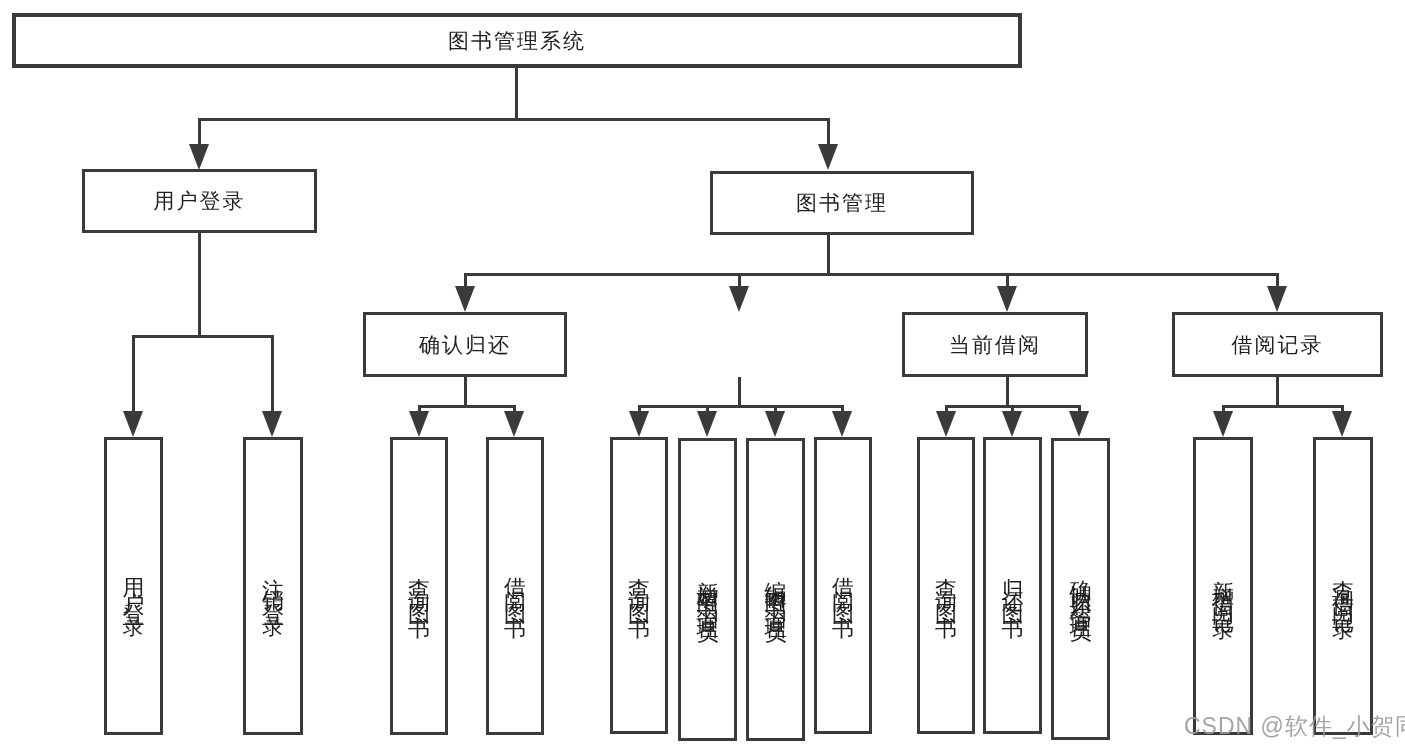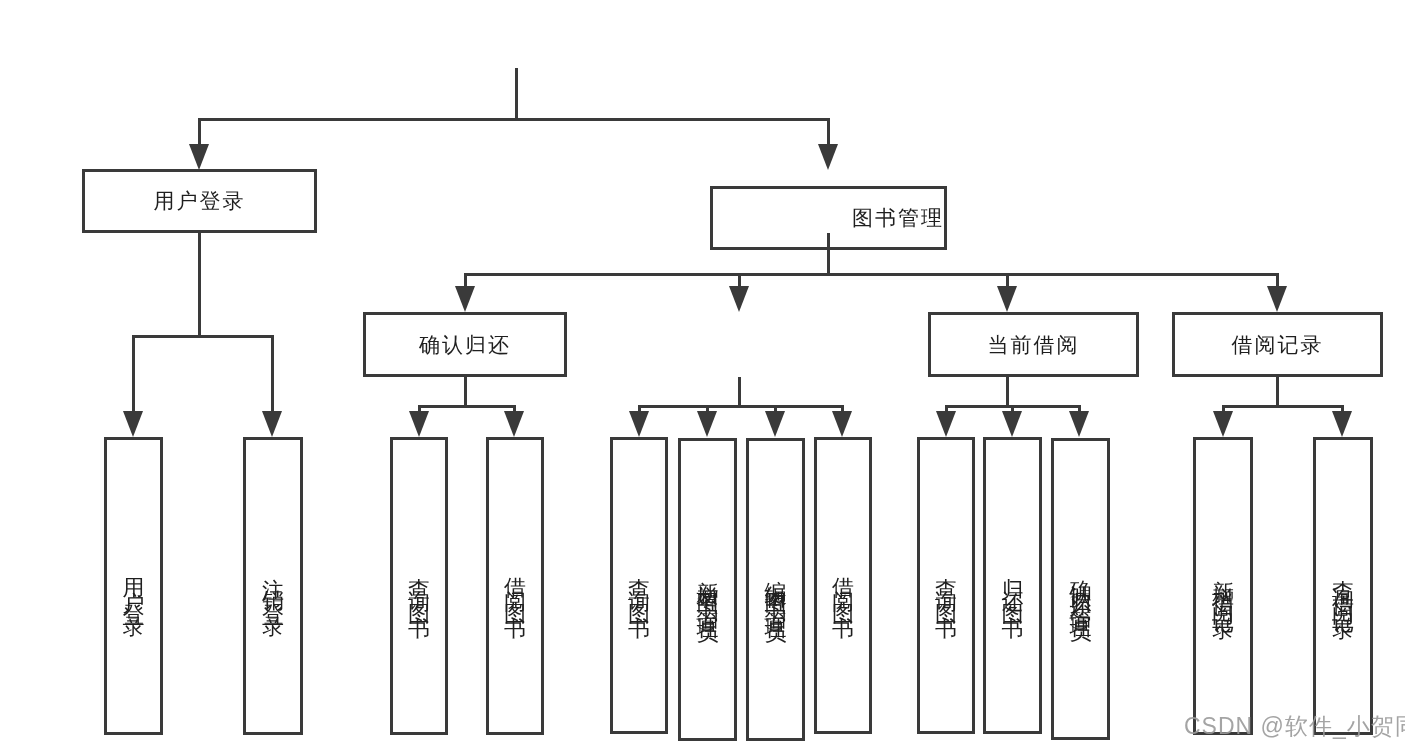--- a/index.html
+++ b/index.html
@@ -33,35 +33,38 @@
   .watermark{
     position:absolute;left:1184px;top:711px;z-index:5;
     font-size:23px;letter-spacing:1px;color:#9b9b9b;opacity:.9;white-space:nowrap;
   }
 </style>
 </head>
 <body>
 
 <div class="canvas">
 
+  <div class="box root" style="left:12px;top:13px;width:1010px;height:55px;">
+    <span>图书管理系统</span>
+  </div>
 
   <div class="box" style="left:82px;top:169px;width:235px;height:64px;">
     <span>用户登录</span>
   </div>
 
-  <div class="box" style="left:710px;top:186px;width:237px;height:64px;justify-content:flex-end;">
+  <div class="box" style="left:710px;top:171px;width:264px;height:64px;">
     <span>图书管理</span>
   </div>
 
   <div class="box" style="left:363px;top:312px;width:204px;height:65px;">
     <span>确认归还</span>
   </div>
 
 
-  <div class="box" style="left:928px;top:312px;width:211px;height:65px;">
+  <div class="box" style="left:902px;top:312px;width:186px;height:65px;">
     <span>当前借阅</span>
   </div>
 
   <div class="box" style="left:1172px;top:312px;width:211px;height:65px;">
     <span>借阅记录</span>
   </div>
 
   <div class="vbox" style="left:104px;top:437px;width:59px;height:298px;">
     <span class="vtext">用户登录</span>
   </div>

